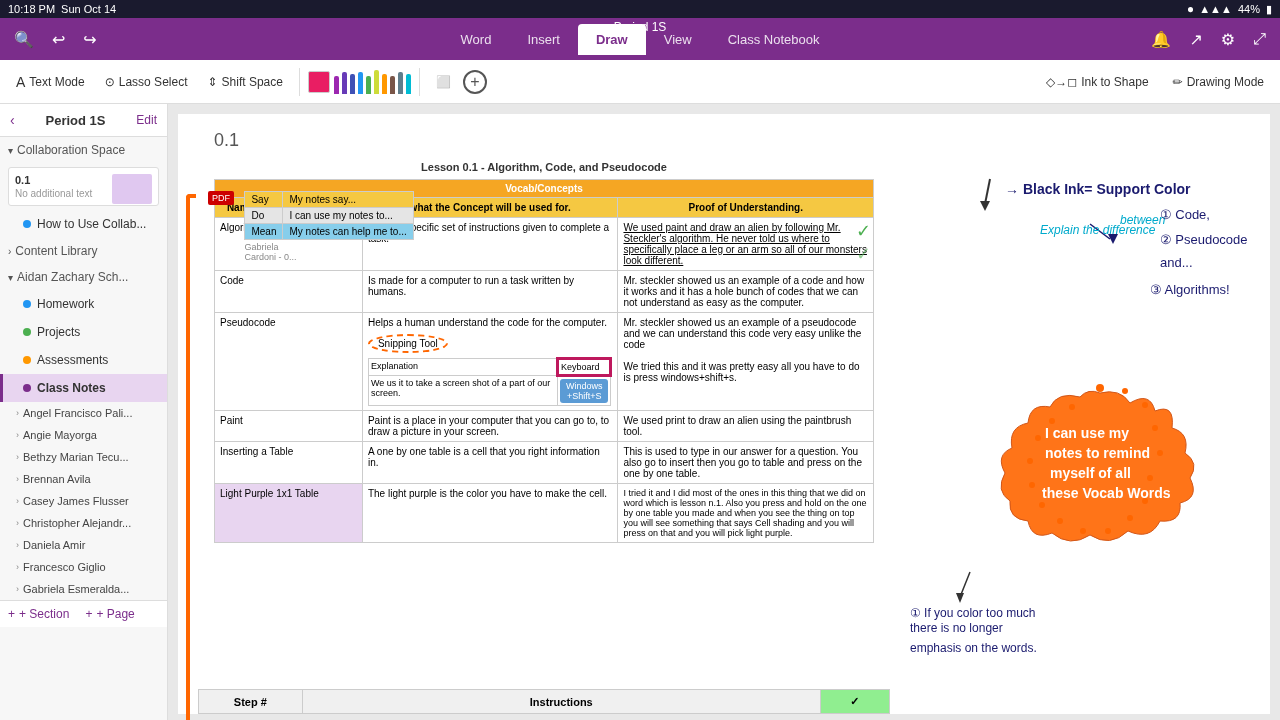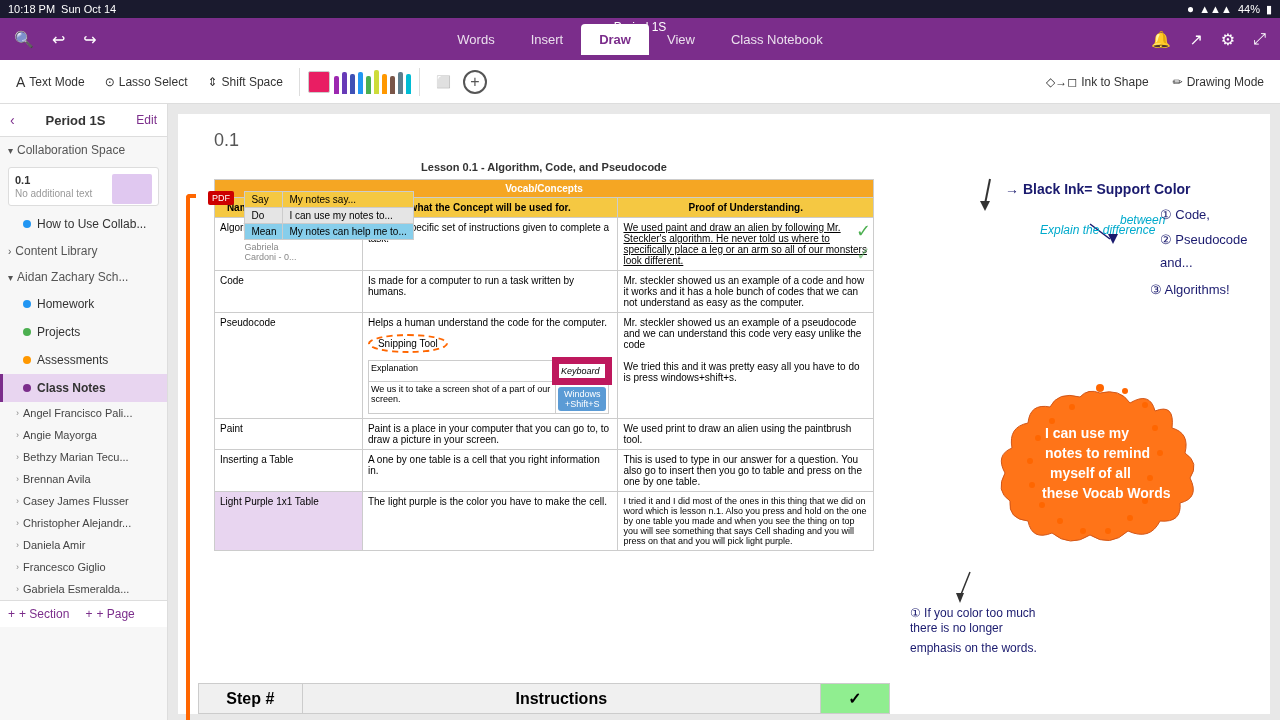--- a/index.html
+++ b/index.html
@@ -278,21 +278,21 @@
       border-radius: 3px;
       padding: 2px 6px;
       font-size: 9px;
       display: inline-block;
     }
 
     
     .steps-table {
       border-collapse: collapse;
       width: 100%;
-      font-size: 16px;
+      font-size: 11px;
       margin-top: 8px;
     }
     .steps-table th {
       background: #f0f0f0;
       border: 1px solid #ccc;
       padding: 5px 8px;
       font-weight: bold;
     }
     .steps-table .check-header {
       background: #90ee90;
@@ -338,21 +338,21 @@
 </div>
 
 <div class="top-nav">
   <div class="top-nav-left-icons">
     <span class="icon-btn">🔍</span>
     <span class="icon-btn">↩</span>
     <span class="icon-btn">↪</span>
   </div>
   <span class="top-nav-title">Period 1S</span>
   <div class="nav-tabs">
-    <div class="nav-tab">Words</div>
+    <div class="nav-tab">Word</div>
     <div class="nav-tab">Insert</div>
     <div class="nav-tab active">Draw</div>
     <div class="nav-tab">View</div>
     <div class="nav-tab">Class Notebook</div>
   </div>
   <div class="top-nav-icons">
     <span class="icon-btn">🔔</span>
     <span class="icon-btn">↗</span>
     <span class="icon-btn">⚙</span>
     <span class="icon-btn">⤢</span>
@@ -643,21 +643,21 @@
             <tr>
               <td>Pseudocode</td>
               <td>
                 Helps a human understand the code for the computer.
                 <div style="margin-top:6px;">
                   <div class="snipping-circle">Snipping Tool</div>
                   <table style="margin-top:4px; border-collapse:collapse; font-size:9px; width:100%;">
                     <tbody>
                         <tr>
                       <td style="border:1px solid #ccc; padding:2px;">Explanation</td>
-                      <td style="border:7px solid #be185d; padding:2px;font-style:italic;">Keyboard</td>
+                      <td style="border:3px solid #be185d; padding:2px;">Keyboard</td>
                     </tr>
                     <tr>
                       <td style="border:1px solid #ccc; padding:2px;">We us it to take a screen shot of a part of our screen.</td>
                       <td style="border:1px solid #ccc; padding:2px; text-align:center;">
                         <span class="windows-btn-img">Windows<br>+Shift+S</span>
                       </td>
                     </tr>
                   </tbody>
                     </table>
                 </div>

